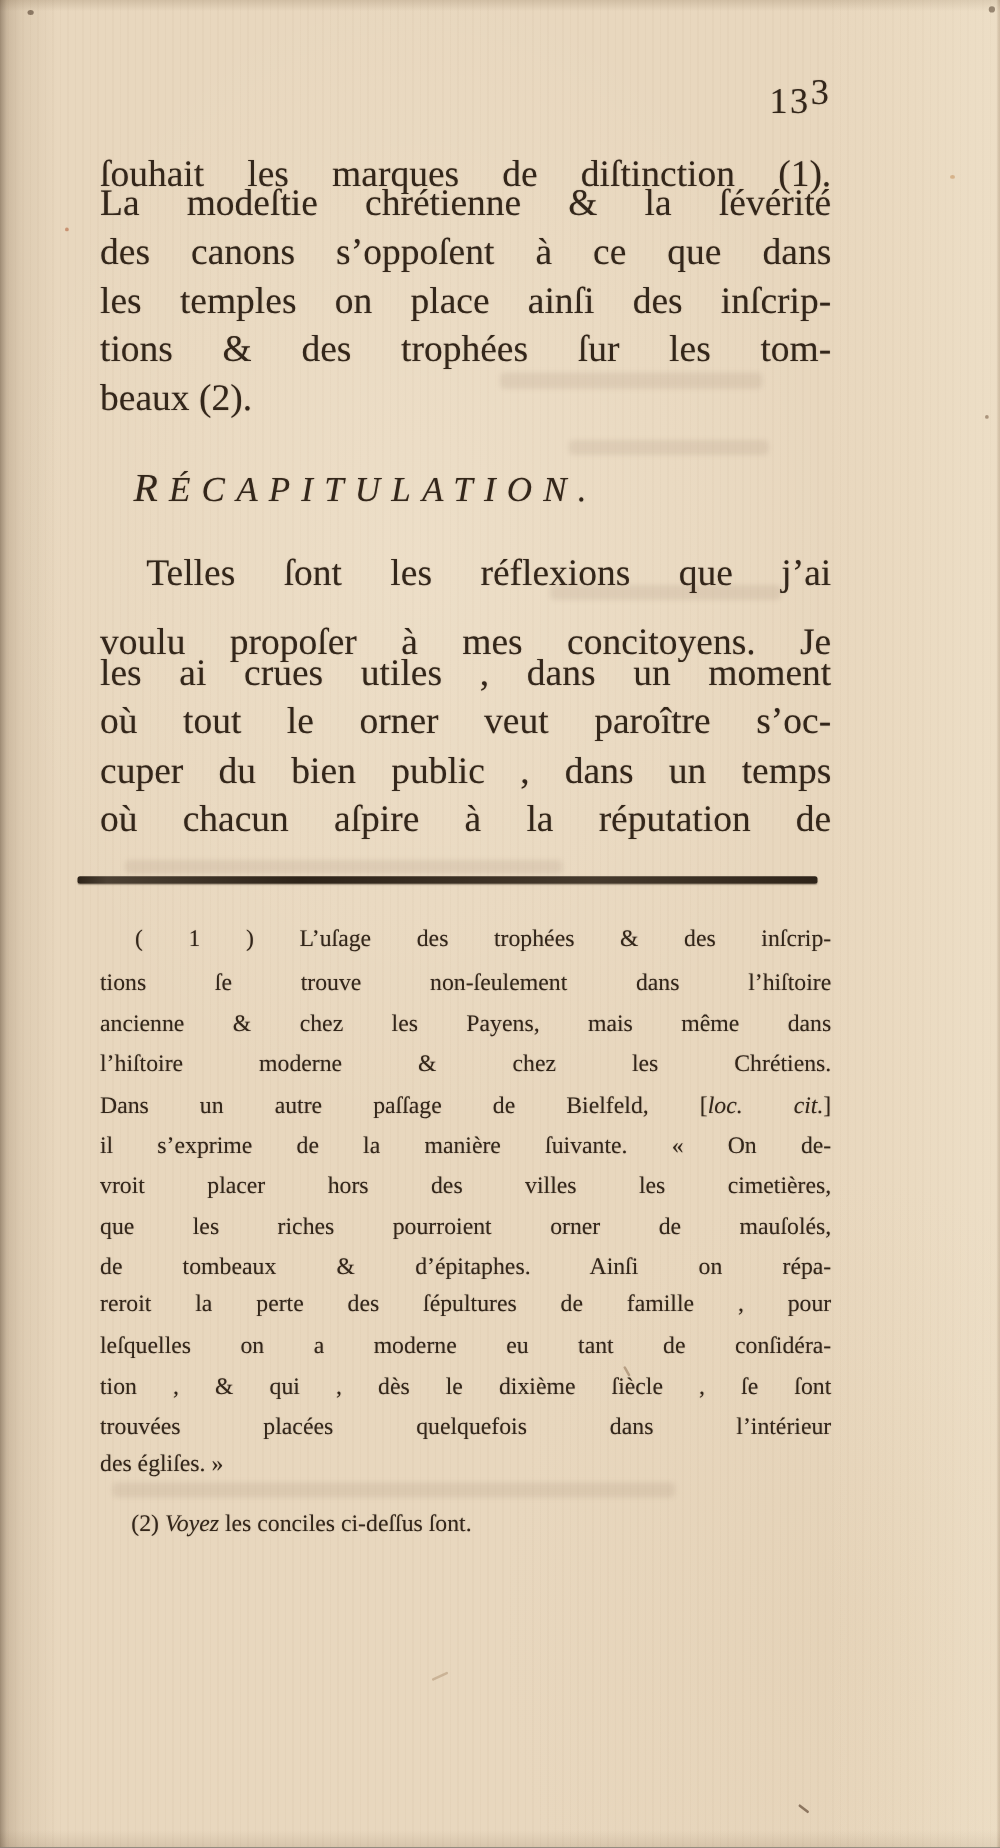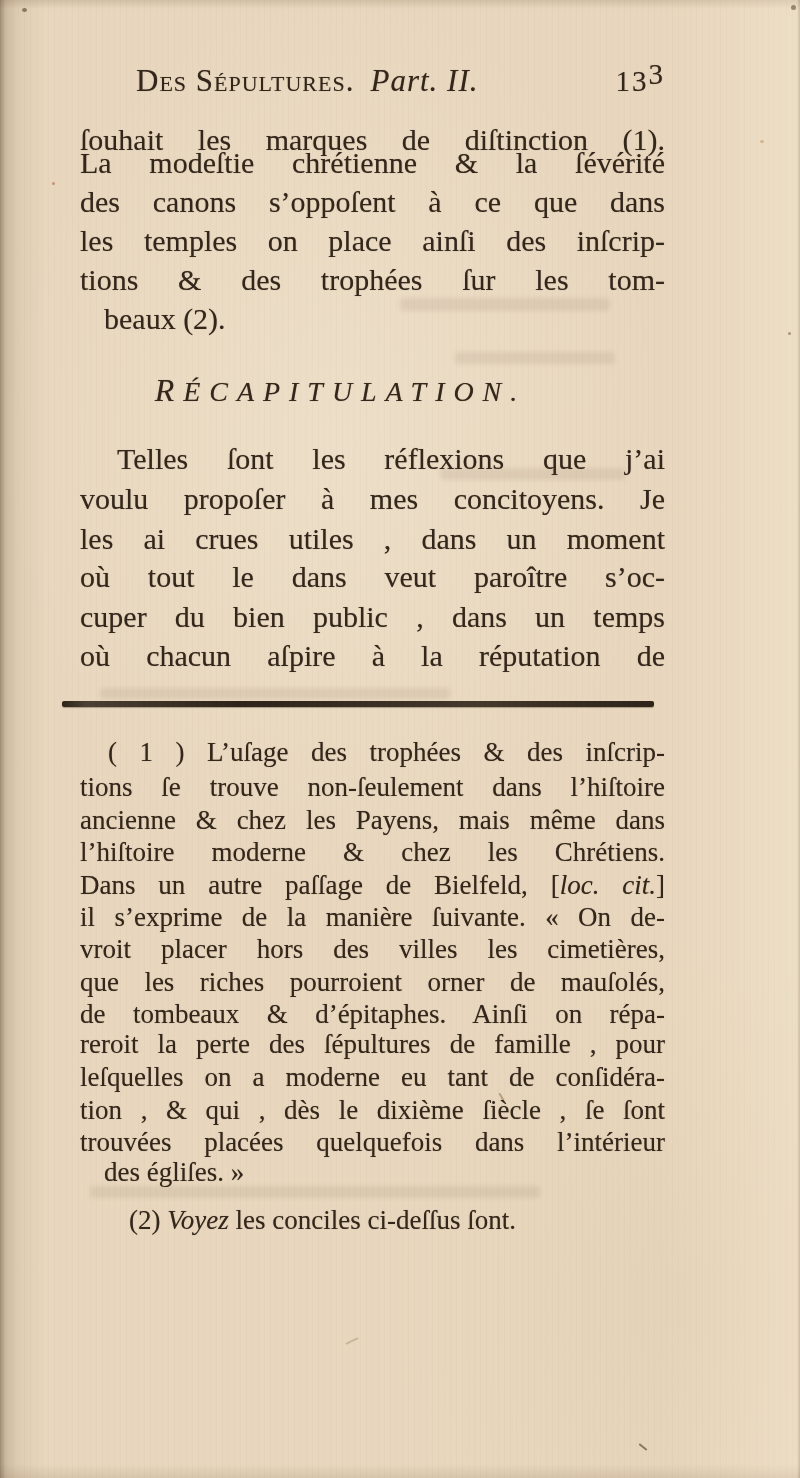--- a/index.html
+++ b/index.html
@@ -30,78 +30,76 @@
   .h-part{ font-style:italic; margin-left:16px; letter-spacing:1px; }
   .h-page{ position:absolute; right:0; top:0; font-size:29px; letter-spacing:2px;margin-left:24px; }
   .h-page .raised{ position:relative; top:-7px; }
 
   
   .tline{
     position:absolute; left:0; width:585px; height:36px; line-height:36px;
     font-size:30px; white-space:nowrap;
   }
   .just{ white-space:normal; text-align:justify; text-align-last:justify; }
-  .short{ text-align:right; text-align-last:left;margin-left:24px; }
+  .short{ text-align:right; text-align-last:left; }
   .indent-p2{ text-indent:37px; }
 
   .heading{
     position:absolute; left:0; top:371px; width:585px; height:40px; line-height:40px;
     font-size:28px; font-style:italic; text-align:center; letter-spacing:.32em;
     white-space:nowrap;
-    padding-left:48px;
   }
   .heading::first-letter{ font-size:1.14em; }
 
   .rule{
     position:absolute; left:62px; top:701px; width:592px; height:6px;
     background:linear-gradient(90deg, rgba(36,26,16,.95), rgba(36,26,16,.8) 4%, rgba(36,26,16,.95) 30%, rgba(40,29,18,.85) 70%, rgba(36,26,16,.95));
     border-radius:2px; box-shadow:0 1px 1px rgba(60,45,28,.35);
   }
 
   
   .fline{
     position:absolute; left:0; width:585px; height:30px; line-height:30px;
-    font-size:27px;
+    font-size:19px;
   }
   .indent-fn{ text-indent:28px; }
   .indent-fn2{ text-indent:25px; }
   .it{ font-style:italic;font-family:Liberation Serif, serif; }
 
   
   .ghost{ position:absolute; background:rgba(110,82,55,.10); filter:blur(2px); border-radius:4px; }
 
   
   .speck{ position:absolute; border-radius:50%; }
 </style>
 </head>
 <body>
 
 <div class="page">
 
   <div class="col header ink">
-    <span class="h-left"><span class="h-title">Des Sépultures.</span><span class="h-part">Part. II.</span></span>
     <span class="h-page"><span>13</span><span class="raised">3</span></span>
   </div>
 
   <div class="col">
     <div class="tline just ink" style="top:122px">ſouhait les marques de diſtinction (1).</div>
     <div class="tline just ink" style="top:145px">La modeſtie chrétienne &amp; la ſévérité</div>
     <div class="tline just ink" style="top:184px">des canons s’oppoſent à ce que dans</div>
     <div class="tline just ink" style="top:223px">les temples on place ainſi des inſcrip-</div>
     <div class="tline just ink" style="top:262px">tions &amp; des trophées ſur les tom-</div>
     <div class="tline short ink" style="top:301px">beaux (2).</div>
   </div>
 
   <div class="col heading ink">RÉCAPITULATION.</div>
 
   <div class="col">
     <div class="tline just indent-p2 ink" style="top:441px">Telles ſont les réflexions que j’ai</div>
-    <div class="tline just ink" style="top:481px">voulu propoſer à mes concitoyens. Je</div>
+    <div class="tline just ink" style="top:496px">voulu propoſer à mes concitoyens. Je</div>
     <div class="tline just ink" style="top:521px">les ai crues utiles , dans un moment</div>
-    <div class="tline just ink" style="top:559px">où tout le dans veut paroître s’oc-</div>
+    <div class="tline just ink" style="top:559px">où tout le orner veut paroître s’oc-</div>
     <div class="tline just ink" style="top:599px">cuper du bien public , dans un temps</div>
     <div class="tline just ink" style="top:638px">où chacun aſpire à la réputation de</div>
   </div>
 
   <div class="rule"></div>
 
   <div class="col">
     <div class="fline just indent-fn ink" style="top:737px">( 1 ) L’uſage des trophées &amp; des inſcrip-</div>
     <div class="fline just ink" style="top:772px">tions ſe trouve non-ſeulement dans l’hiſtoire</div>
     <div class="fline just ink" style="top:805px">ancienne &amp; chez les Payens, mais même dans</div>

